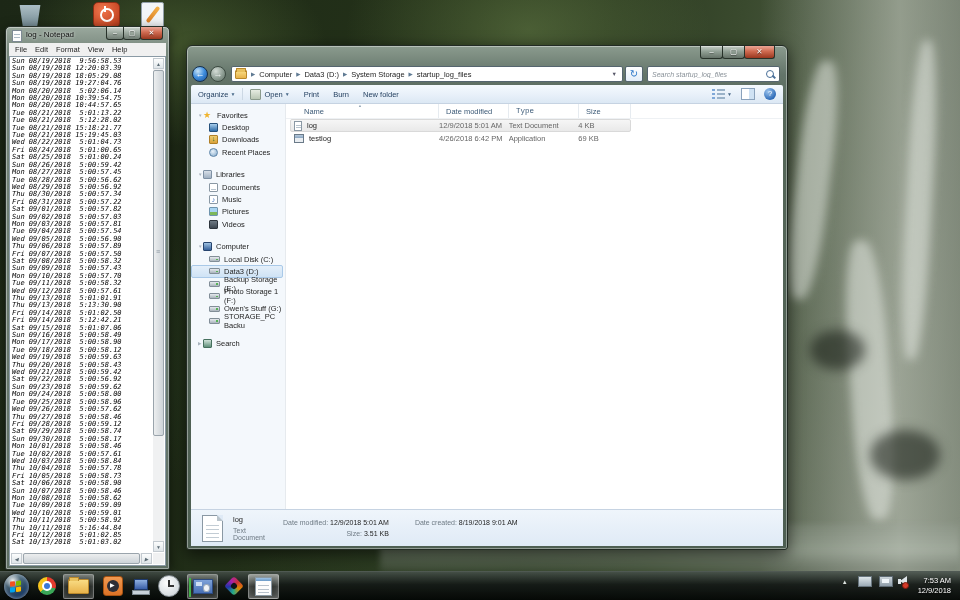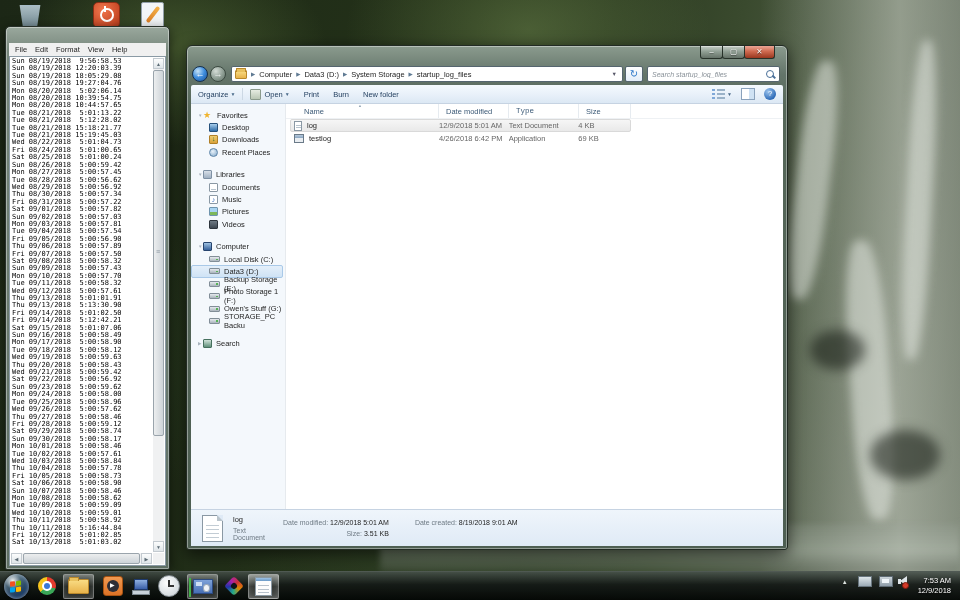--- a/index.html
+++ b/index.html
@@ -44,21 +44,21 @@
     box-shadow:0 3px 12px rgba(0,0,0,.55), inset 0 0 0 1px rgba(255,255,255,.4);}
   .np-title{position:absolute;top:0;left:0;right:0;height:16px;}
   .np-appicon{position:absolute;left:6px;top:3px;width:8px;height:10px;background:#fdfdfd;border:1px solid #7e8a94;
     background-image:repeating-linear-gradient(180deg,transparent 0 2px,#aebbc6 2px 3px);background-size:6px 8px;background-position:1px 1px;background-repeat:no-repeat;}
   .np-title-text{position:absolute;left:20px;top:3px;font-size:8px;color:#0d0d0d;text-shadow:0 0 3px rgba(255,255,255,.9);}
   #notepad .capbtns{top:0;right:6px;}
   #notepad .cb{width:16px;} #notepad .cb.close{width:21px;}
   .np-menu{position:absolute;top:16px;left:3px;right:3px;height:13px;background:#f0f0f0;border-bottom:1px solid #d6d6d6;
     display:flex;align-items:center;font-size:7.5px;color:#1e1e1e;padding-left:2px;}
   .np-menu span{padding:0 4px;}
-  .np-client{position:absolute;top:29px;left:3px;right:3px;bottom:3px;background:#fff;border:1px solid #8a9aa5;}
+  .np-client{position:absolute;top:29px;left:3px;right:3px;bottom:3px;background:#fff;border:1px solid #8a9aa5;font-style:italic;}
   .np-text{position:absolute;left:2px;top:1px;right:13px;bottom:13px;overflow:hidden;
     font-family:"DejaVu Sans Mono",monospace;font-size:7px;line-height:7.42px;color:#000;}
   .np-line{white-space:pre;height:7.42px;}
   .np-vscroll{position:absolute;top:1px;right:1px;bottom:13px;width:11px;background:#f0f1f2;}
   .np-hscroll{position:absolute;left:1px;bottom:1px;right:13px;height:11px;background:#f0f1f2;}
   .sb-btn{position:absolute;width:11px;height:11px;background:linear-gradient(#fcfdfd,#dfe5e9);border:1px solid #c3cad0;
     box-sizing:border-box;color:#5c6b75;font-size:5px;line-height:10px;text-align:center;}
   .np-vthumb{position:absolute;left:0;right:0;top:12px;height:74%;background:linear-gradient(90deg,#eceeef,#cdd3d8);
     border:1px solid #9aa4ac;border-radius:2px;box-sizing:border-box;}
   .np-vthumb::after{content:"≡";position:absolute;left:2px;top:50%;margin-top:-5px;color:#8b97a0;font-size:7px;}
@@ -220,20 +220,29 @@
   <div class="waterband"></div>
 
   <div class="dicon bin"></div>
   <div class="dicon power-app">
       <span class="ring"></span>
       <span class="stem"></span>
     </div>
   <div class="dicon notes-app"></div>
 
   <div id="notepad">
+    <div class="np-title">
+      <span class="np-appicon"></span>
+      <span class="np-title-text">log - Notepad</span>
+      <span class="capbtns">
+        <span class="cb">–</span>
+        <span class="cb">▢</span>
+        <span class="cb close">✕</span>
+      </span>
+    </div>
     <div class="np-menu">
         <span>File</span>
         <span>Edit</span>
         <span>Format</span>
         <span>View</span>
         <span>Help</span>
       </div>
     <div class="np-client">
       <div class="np-text">
           <div class="np-line">Sun 08/19/2018  9:56:58.53</div>
@@ -253,21 +262,21 @@
           <div class="np-line">Sun 08/26/2018  5:00:59.42</div>
           <div class="np-line">Mon 08/27/2018  5:00:57.45</div>
           <div class="np-line">Tue 08/28/2018  5:00:56.62</div>
           <div class="np-line">Wed 08/29/2018  5:00:56.92</div>
           <div class="np-line">Thu 08/30/2018  5:00:57.34</div>
           <div class="np-line">Fri 08/31/2018  5:00:57.22</div>
           <div class="np-line">Sat 09/01/2018  5:00:57.82</div>
           <div class="np-line">Sun 09/02/2018  5:00:57.03</div>
           <div class="np-line">Mon 09/03/2018  5:00:57.81</div>
           <div class="np-line">Tue 09/04/2018  5:00:57.54</div>
-          <div class="np-line">Fri 09/05/2018  5:00:56.90</div>
+          <div class="np-line">Wed 09/05/2018  5:00:56.90</div>
           <div class="np-line">Thu 09/06/2018  5:00:57.89</div>
           <div class="np-line">Fri 09/07/2018  5:00:57.50</div>
           <div class="np-line">Sat 09/08/2018  5:00:58.32</div>
           <div class="np-line">Sun 09/09/2018  5:00:57.43</div>
           <div class="np-line">Mon 09/10/2018  5:00:57.70</div>
           <div class="np-line">Tue 09/11/2018  5:00:58.32</div>
           <div class="np-line">Wed 09/12/2018  5:00:57.61</div>
           <div class="np-line">Thu 09/13/2018  5:01:01.91</div>
           <div class="np-line">Thu 09/13/2018  5:13:30.90</div>
           <div class="np-line">Fri 09/14/2018  5:01:02.50</div>

